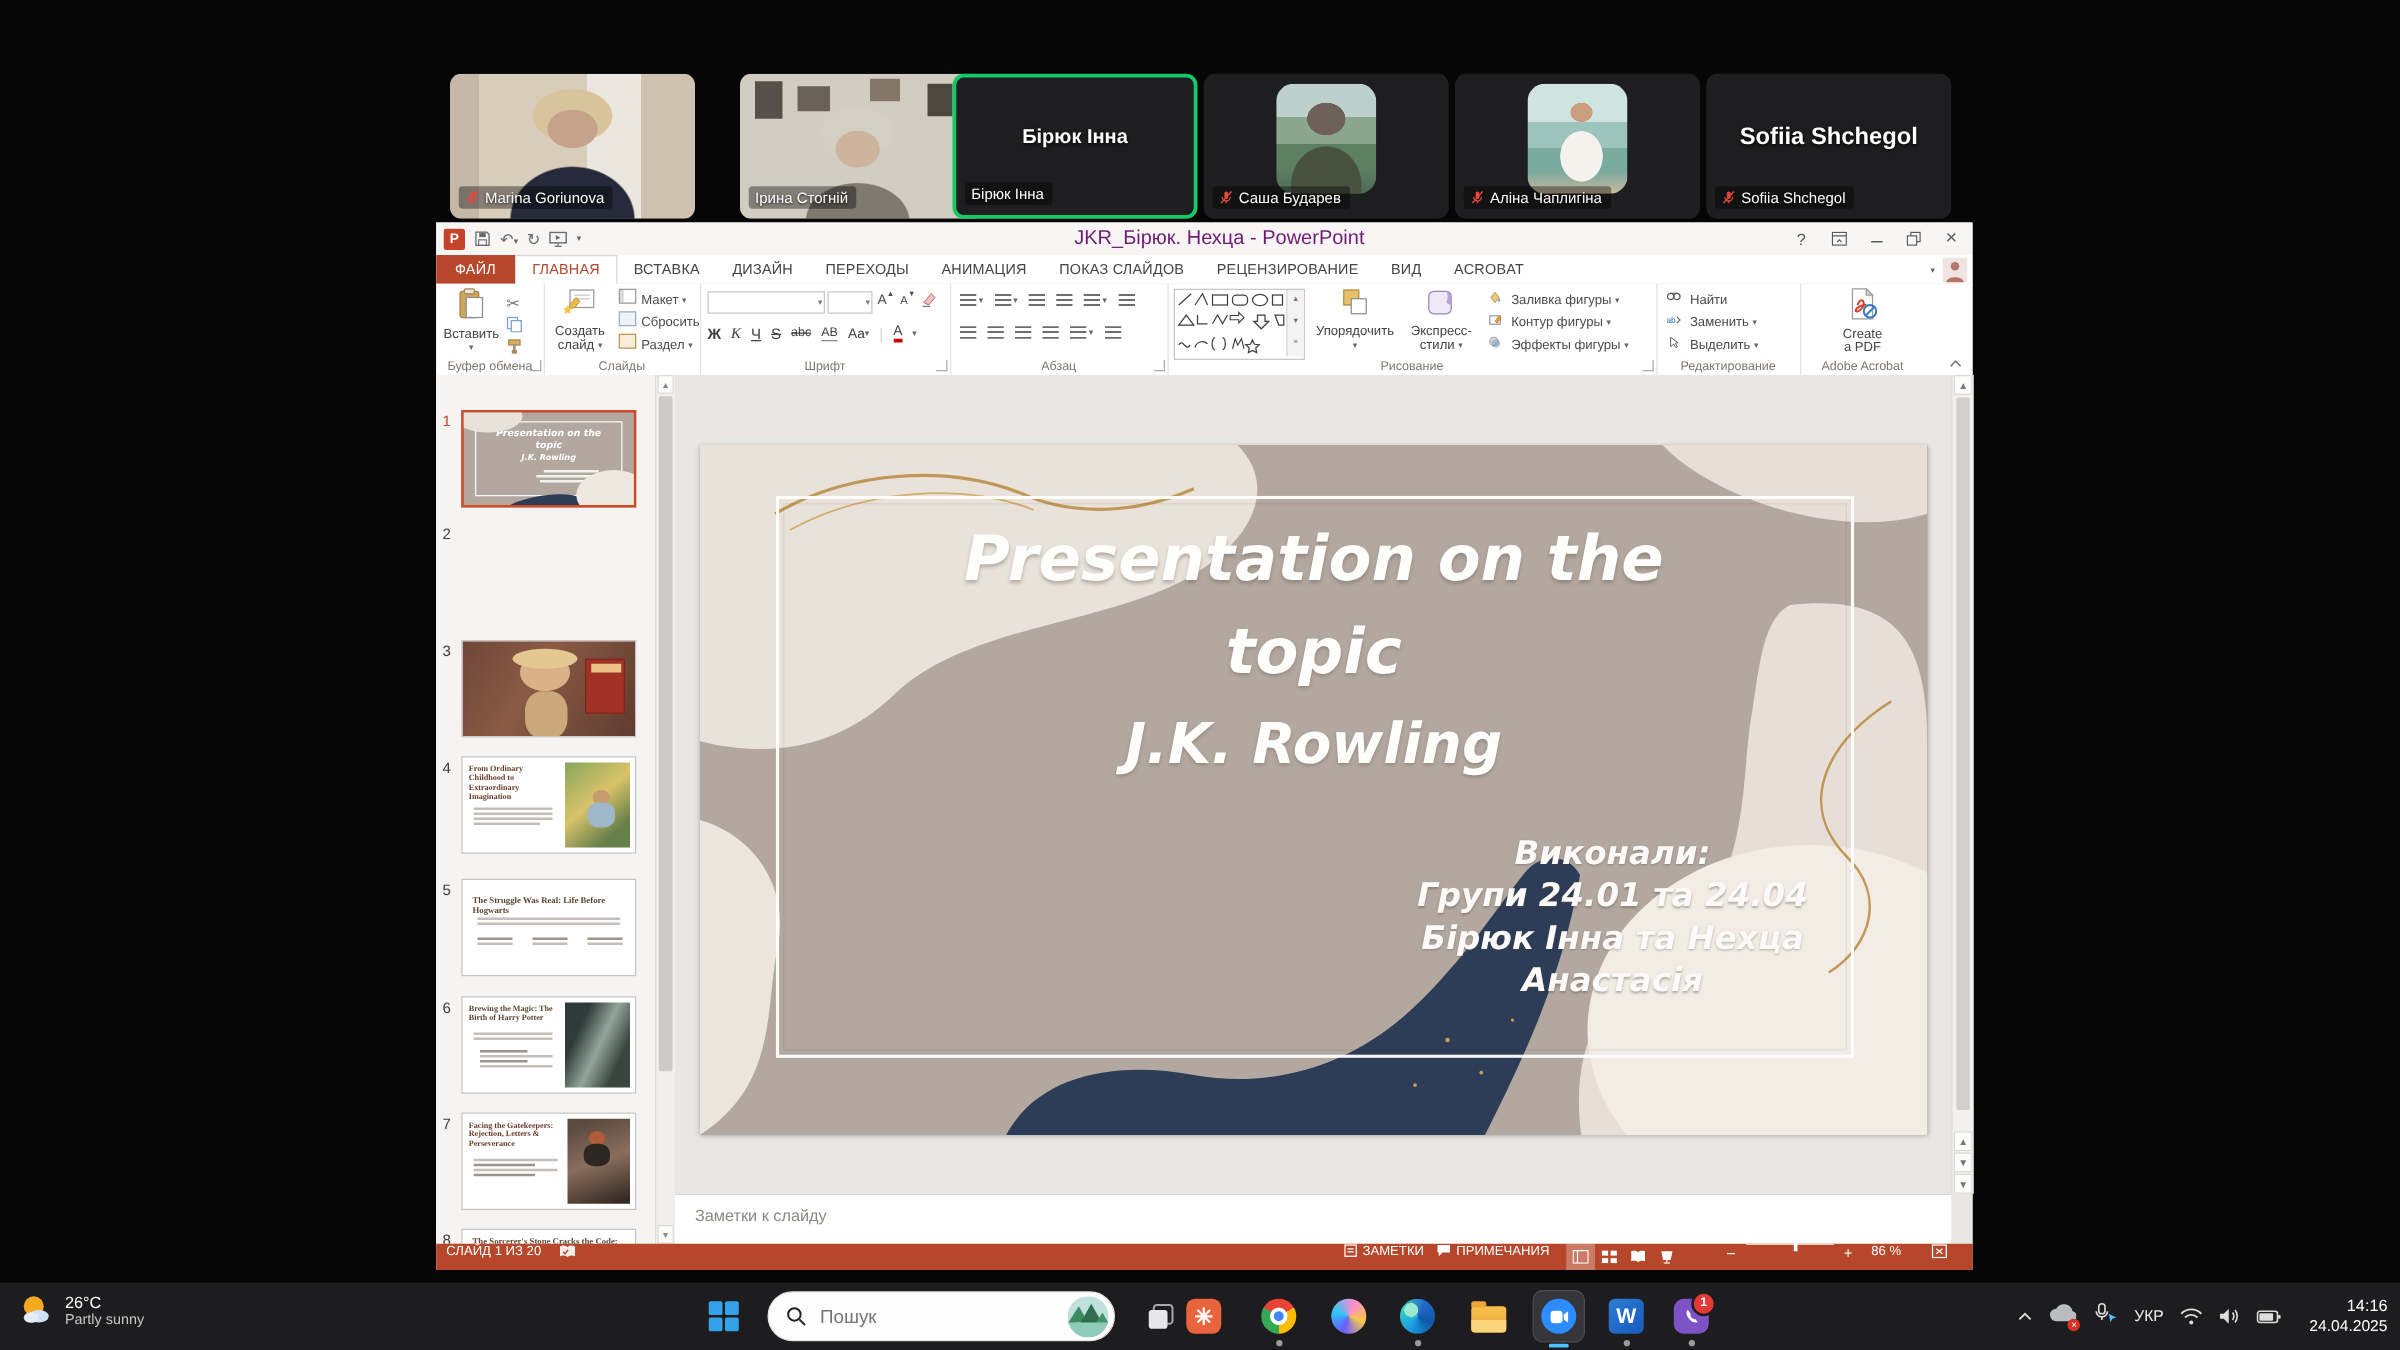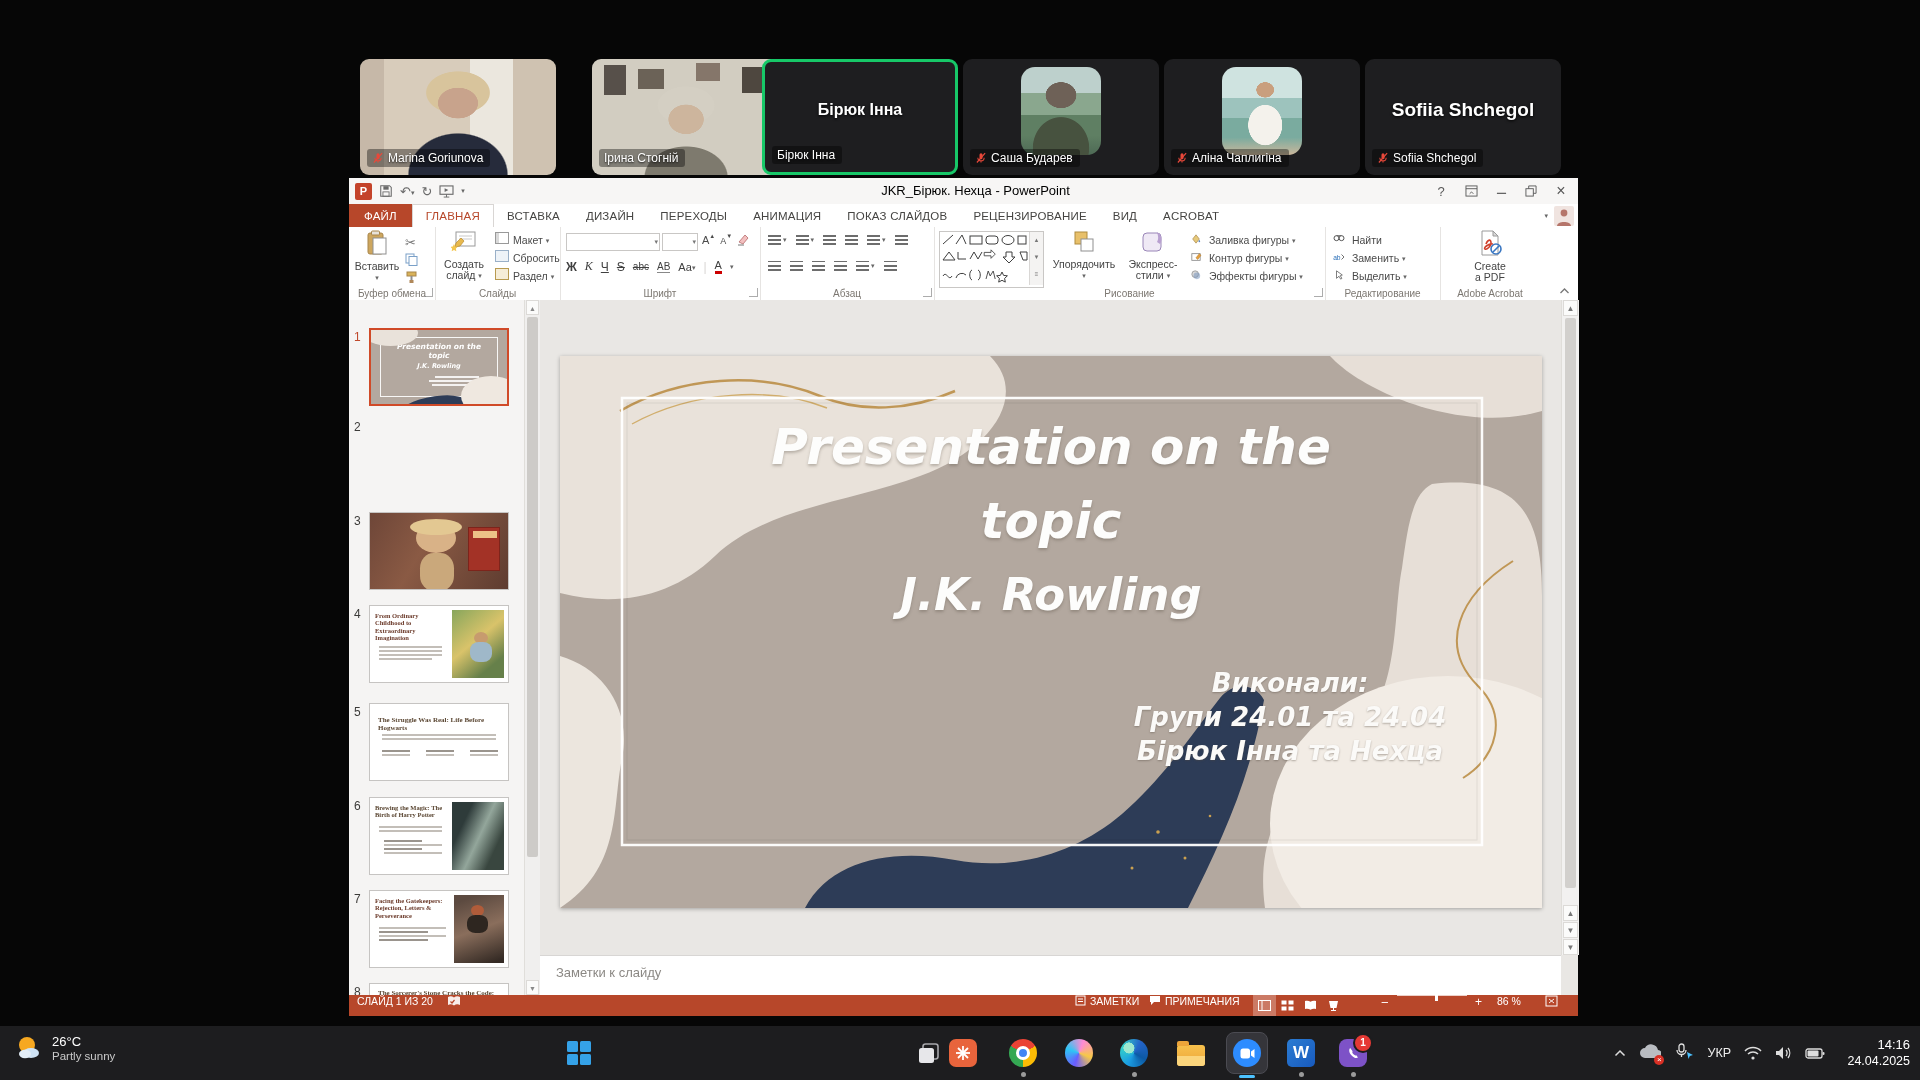--- a/index.html
+++ b/index.html
@@ -41,21 +41,21 @@
        linear-gradient(180deg,#cfe3e0 0 35%,#9dc3bd 35% 58%,#7aab9f 58% 80%,#cbb79b 100%);}
   .micoff{flex:0 0 auto;}
   
   #ppt{position:absolute;left:349px;top:178px;width:1229px;height:838px;background:#fff;}
   .titlebar{position:absolute;left:0;top:0;right:0;height:26px;background:#f7f6f5;}
   .qat{position:absolute;left:6px;top:0;height:26px;display:flex;align-items:center;gap:7px;color:#555;}
   .ppt-logo{width:17px;height:17px;background:#c4432a;border-radius:2px;color:#fff;
             font-size:11px;font-weight:bold;text-align:center;line-height:17px;}
   .qat .g16{font-size:13px;color:#6a6a6a;}
   .wtitle{position:absolute;left:0;right:0;top:0;height:26px;text-align:center;line-height:26px;
-          font-size:13px;color:#000000;pointer-events:none;padding-left:24px;}
+          font-size:16px;color:#701a75;pointer-events:none;padding-left:24px;}
   .wctrls{position:absolute;right:2px;top:0;height:26px;display:flex;align-items:center;}
   .wc{width:30px;height:26px;display:flex;align-items:center;justify-content:center;
       color:#595959;font-size:13px;}
   .tabrow{position:absolute;left:0;top:26px;right:0;height:23px;background:#fff;display:flex;
           align-items:stretch;font-size:11.5px;border-bottom:1px solid #d9d6d4;}
   .tab{padding:0 13px;display:flex;align-items:center;color:#454442;letter-spacing:.2px;}
   .tab.file{background:#b7472a;color:#fff;padding:0 15px;}
   .tab.active{color:#b7472a;background:#fff;border:1px solid #d9d6d4;border-bottom:1px solid #fff;
               margin-bottom:-1px;}
   .tabspacer{flex:1;}
@@ -648,20 +648,21 @@
             <rect x="62" y="42" width="860" height="447" fill="none" stroke="#ffffff" stroke-width="2.5" opacity=".95"></rect>
             <rect x="67" y="47" width="850" height="437" fill="none" stroke="#000000" stroke-width="1" opacity=".07"></rect>
           </svg>
           <div class="s-t1">Presentation on the</div>
           <div class="s-t2">topic</div>
           <div class="s-t3">J.K. Rowling</div>
           <div class="s-credits">
             <div>Виконали:</div>
             <div>Групи 24.01 та 24.04</div>
             <div>Бірюк Інна та Нехца</div>
+            <div>Анастасія</div>
           </div>
         </div>
       </div>
 
       <div class="vscroll">
         <div class="varr" style="top:0">▲</div>
         <div style="position:absolute;left:3px;top:18px;width:11px;height:570px;background:#d2d0cd;border-radius:2px"></div>
         <div class="varr" style="bottom:34px">▲</div>
         <div class="varr" style="bottom:17px">▼</div>
         <div class="varr" style="bottom:0">▼</div>
@@ -762,20 +763,36 @@
 
     <div class="startbtn">
       <svg width="26" height="26" viewBox="0 0 26 26">
           <rect x="1" y="1" width="11" height="11" rx="1.5" fill="#35a2e8"></rect>
           <rect x="14" y="1" width="11" height="11" rx="1.5" fill="#35a2e8"></rect>
           <rect x="1" y="14" width="11" height="11" rx="1.5" fill="#35a2e8"></rect>
           <rect x="14" y="14" width="11" height="11" rx="1.5" fill="#35a2e8"></rect>
         </svg>
     </div>
 
+    <div class="searchpill">
+      <svg style="margin:0 9px 0 14px" width="16" height="16" viewBox="0 0 16 16">
+          <circle cx="6.5" cy="6.5" r="5" fill="none" stroke="#222" stroke-width="1.6"></circle>
+          <line x1="10.5" y1="10.5" x2="15" y2="15" stroke="#222" stroke-width="1.6"></line>
+        </svg>
+      <input class="search-input" readonly="" placeholder="Пошук" style="">
+      <span class="bingpic">
+        <svg width="33" height="33" viewBox="0 0 33 33">
+            <rect width="33" height="33" fill="#bfe0dd"></rect>
+            <path d="M0,22 L9,8 L16,20 Z" fill="#3e8a62"></path>
+            <path d="M10,22 L19,6 L28,22 Z" fill="#2f6d4e"></path>
+            <path d="M22,22 L28,13 L33,22 Z" fill="#43936a"></path>
+            <rect y="21" width="33" height="12" fill="#8fccb9"></rect>
+          </svg>
+      </span>
+    </div>
 
     <div class="taskview">
       <svg width="26" height="26" viewBox="0 0 26 26">
           <rect x="7" y="4" width="15" height="15" rx="2.5" fill="none" stroke="#a8a8ac" stroke-width="1.6"></rect>
           <rect x="3" y="8" width="15" height="15" rx="2.5" fill="#e7e7ea"></rect>
         </svg>
     </div>
 
     <div class="appicon" style="left:946px">
       <span style="width:28px;height:28px;border-radius:7px;background:#e8643c;display:flex;align-items:center;justify-content:center">

